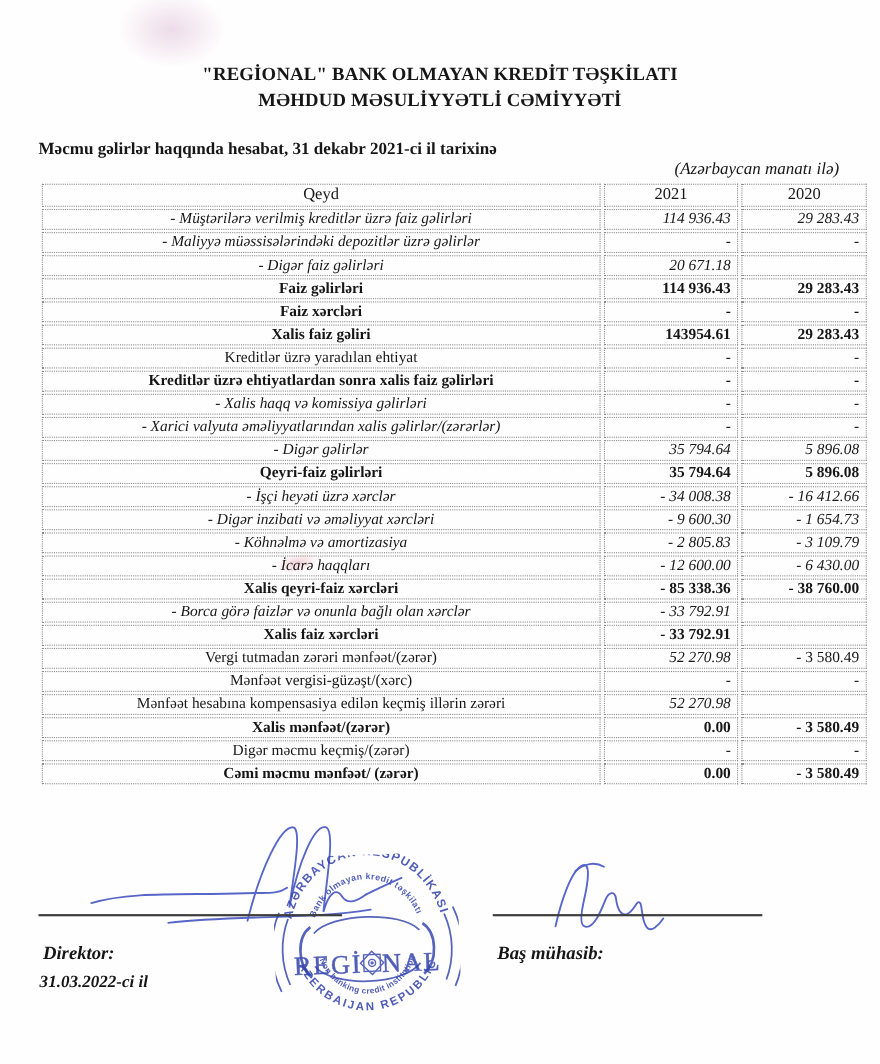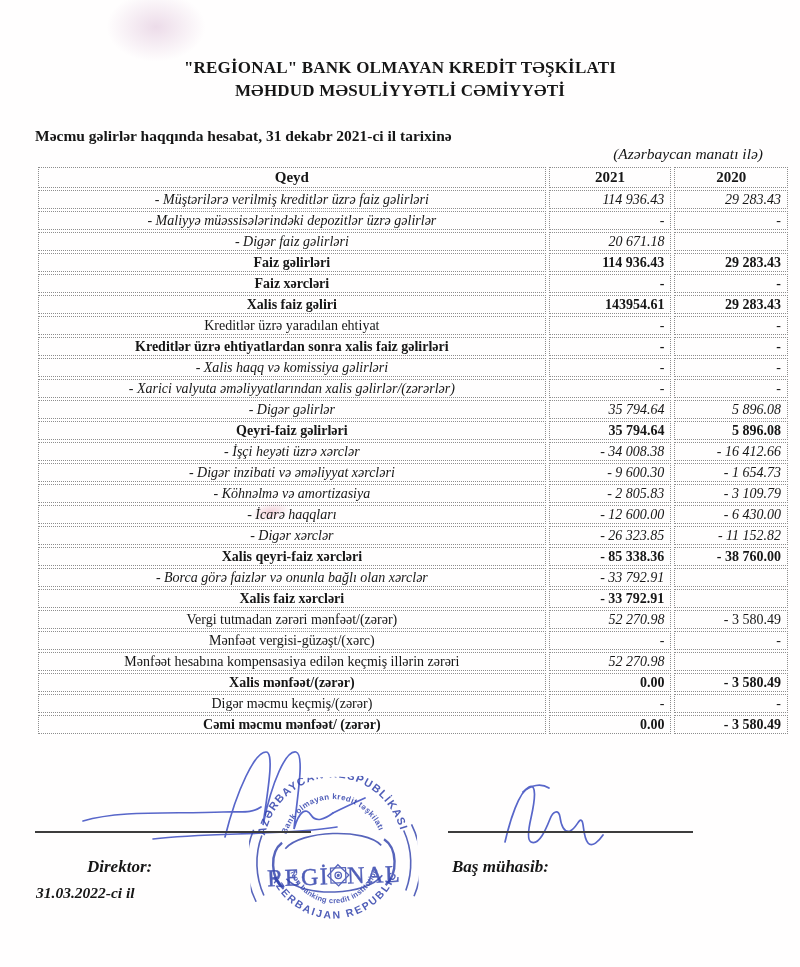--- a/index.html
+++ b/index.html
@@ -22,31 +22,31 @@
 
   table.report {
     position:absolute; top:165px; left:35px; width:756px;
     border-collapse:separate; border-spacing:3px 2px; table-layout:fixed;
   }
   col.c-label { width:505px; } col.c-y21 { width:122px; } col.c-y20 { width:113px; }
   .report th, .report td {
     border:1px dotted #8d8d8d; font-size:14px; line-height:15px;
     padding:1px 6px; overflow:hidden; white-space:nowrap;
   }
-  .report th { font-weight:bold; text-align:center; font-size:15px; line-height:17px; }
+  .report th { font-weight:normal; text-align:center; font-size:15px; line-height:17px; }
   td.lbl { text-align:center; }
   td.val { text-align:right; }
   tr.s-b { font-weight:bold; }
   tr.s-i td.lbl { font-style:italic; }
   td.v-i { font-style:italic; }
 
   .sign-line { position:absolute; top:831px; border-top:2px solid #3d3d3d; height:0; }
   .sign-line.left { left:35px; width:276px; }
   .sign-line.right { left:448px; width:245px; }
-  .director-label { position:absolute; left:39px; top:857px; font-weight:bold; font-style:italic; font-size:17px;margin-left:48px; }
+  .director-label { position:absolute; left:39px; top:857px; font-weight:bold; font-style:italic; font-size:17px; }
   .date-label { position:absolute; left:36px; top:884px; font-weight:bold; font-style:italic; font-size:15.5px; }
   .accountant-label { position:absolute; left:452px; top:857px; font-weight:bold; font-style:italic; font-size:17px; }
 
   .sig-director { position:absolute; left:75px; top:743px; }
   .sig-accountant { position:absolute; left:495px; top:779px; }
   .stamp { position:absolute; left:250px; top:777px; transform:rotate(-2deg); }
   .stamp text { font-family:"Liberation Sans", sans-serif; font-weight:bold; }
   .stamp .center-word { font-family:"Liberation Serif", serif; font-weight:normal; }
 </style>
 </head>
@@ -151,25 +151,20 @@
         </tr>
         <tr class="s-i">
           <td class="lbl">- Köhnəlmə və amortizasiya</td>
           <td class="val v-i">- 2 805.83</td>
           <td class="val v-i">- 3 109.79</td>
         </tr>
         <tr class="s-i">
           <td class="lbl">- İcarə haqqları</td>
           <td class="val v-i">- 12 600.00</td>
           <td class="val v-i">- 6 430.00</td>
-        </tr>
-        <tr class="s-i">
-          <td class="lbl">- Digər xərclər</td>
-          <td class="val v-i">- 26 323.85</td>
-          <td class="val v-i">- 11 152.82</td>
         </tr>
         <tr class="s-b">
           <td class="lbl">Xalis qeyri-faiz xərcləri</td>
           <td class="val v-b">- 85 338.36</td>
           <td class="val v-b">- 38 760.00</td>
         </tr>
         <tr class="s-i">
           <td class="lbl">- Borca görə faizlər və onunla bağlı olan xərclər</td>
           <td class="val v-i">- 33 792.91</td>
           <td class="val v-i"></td>

